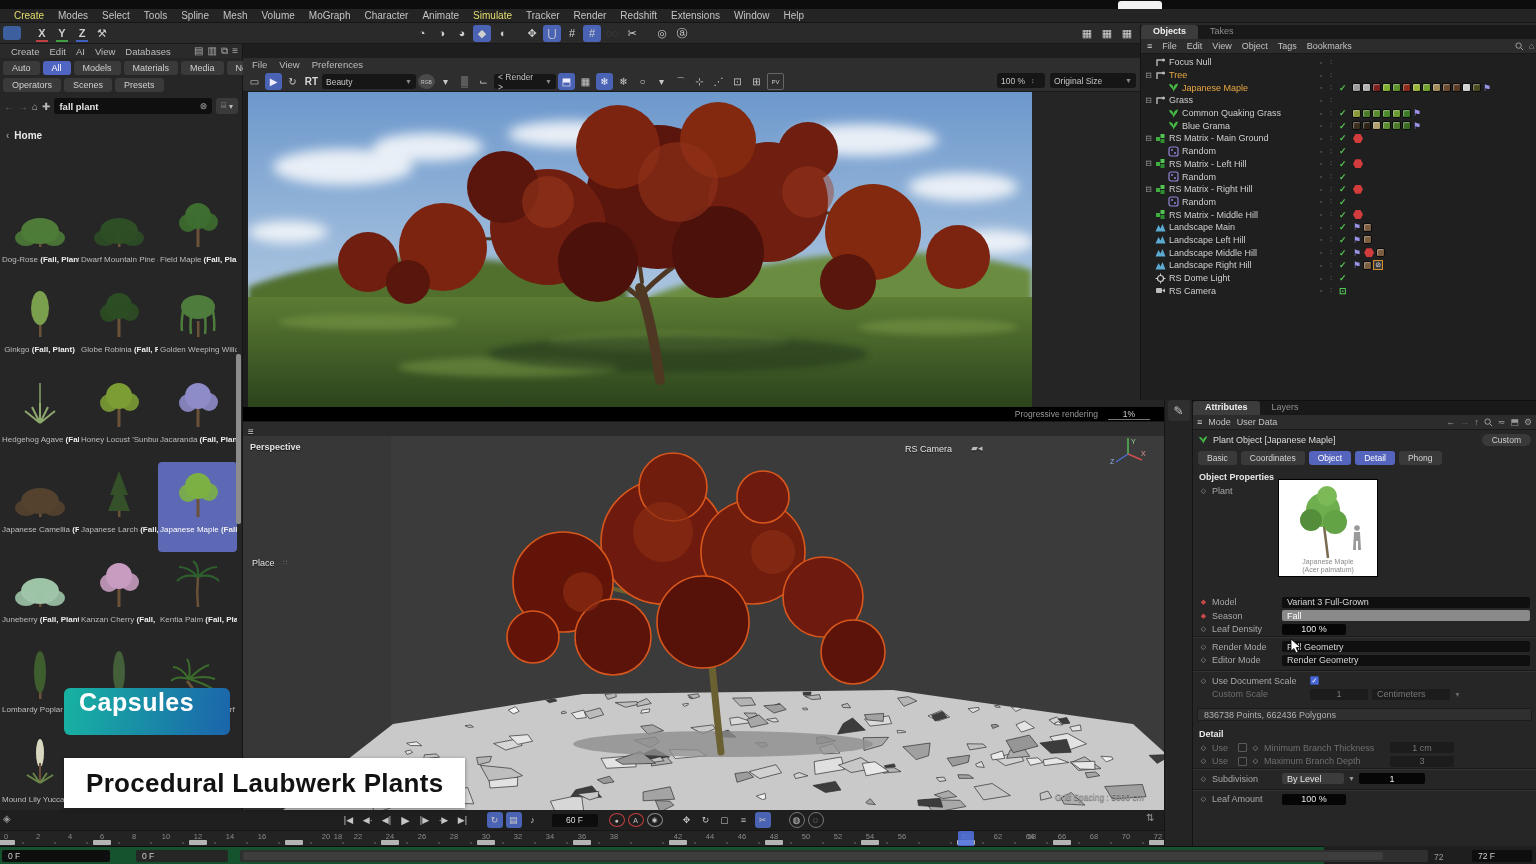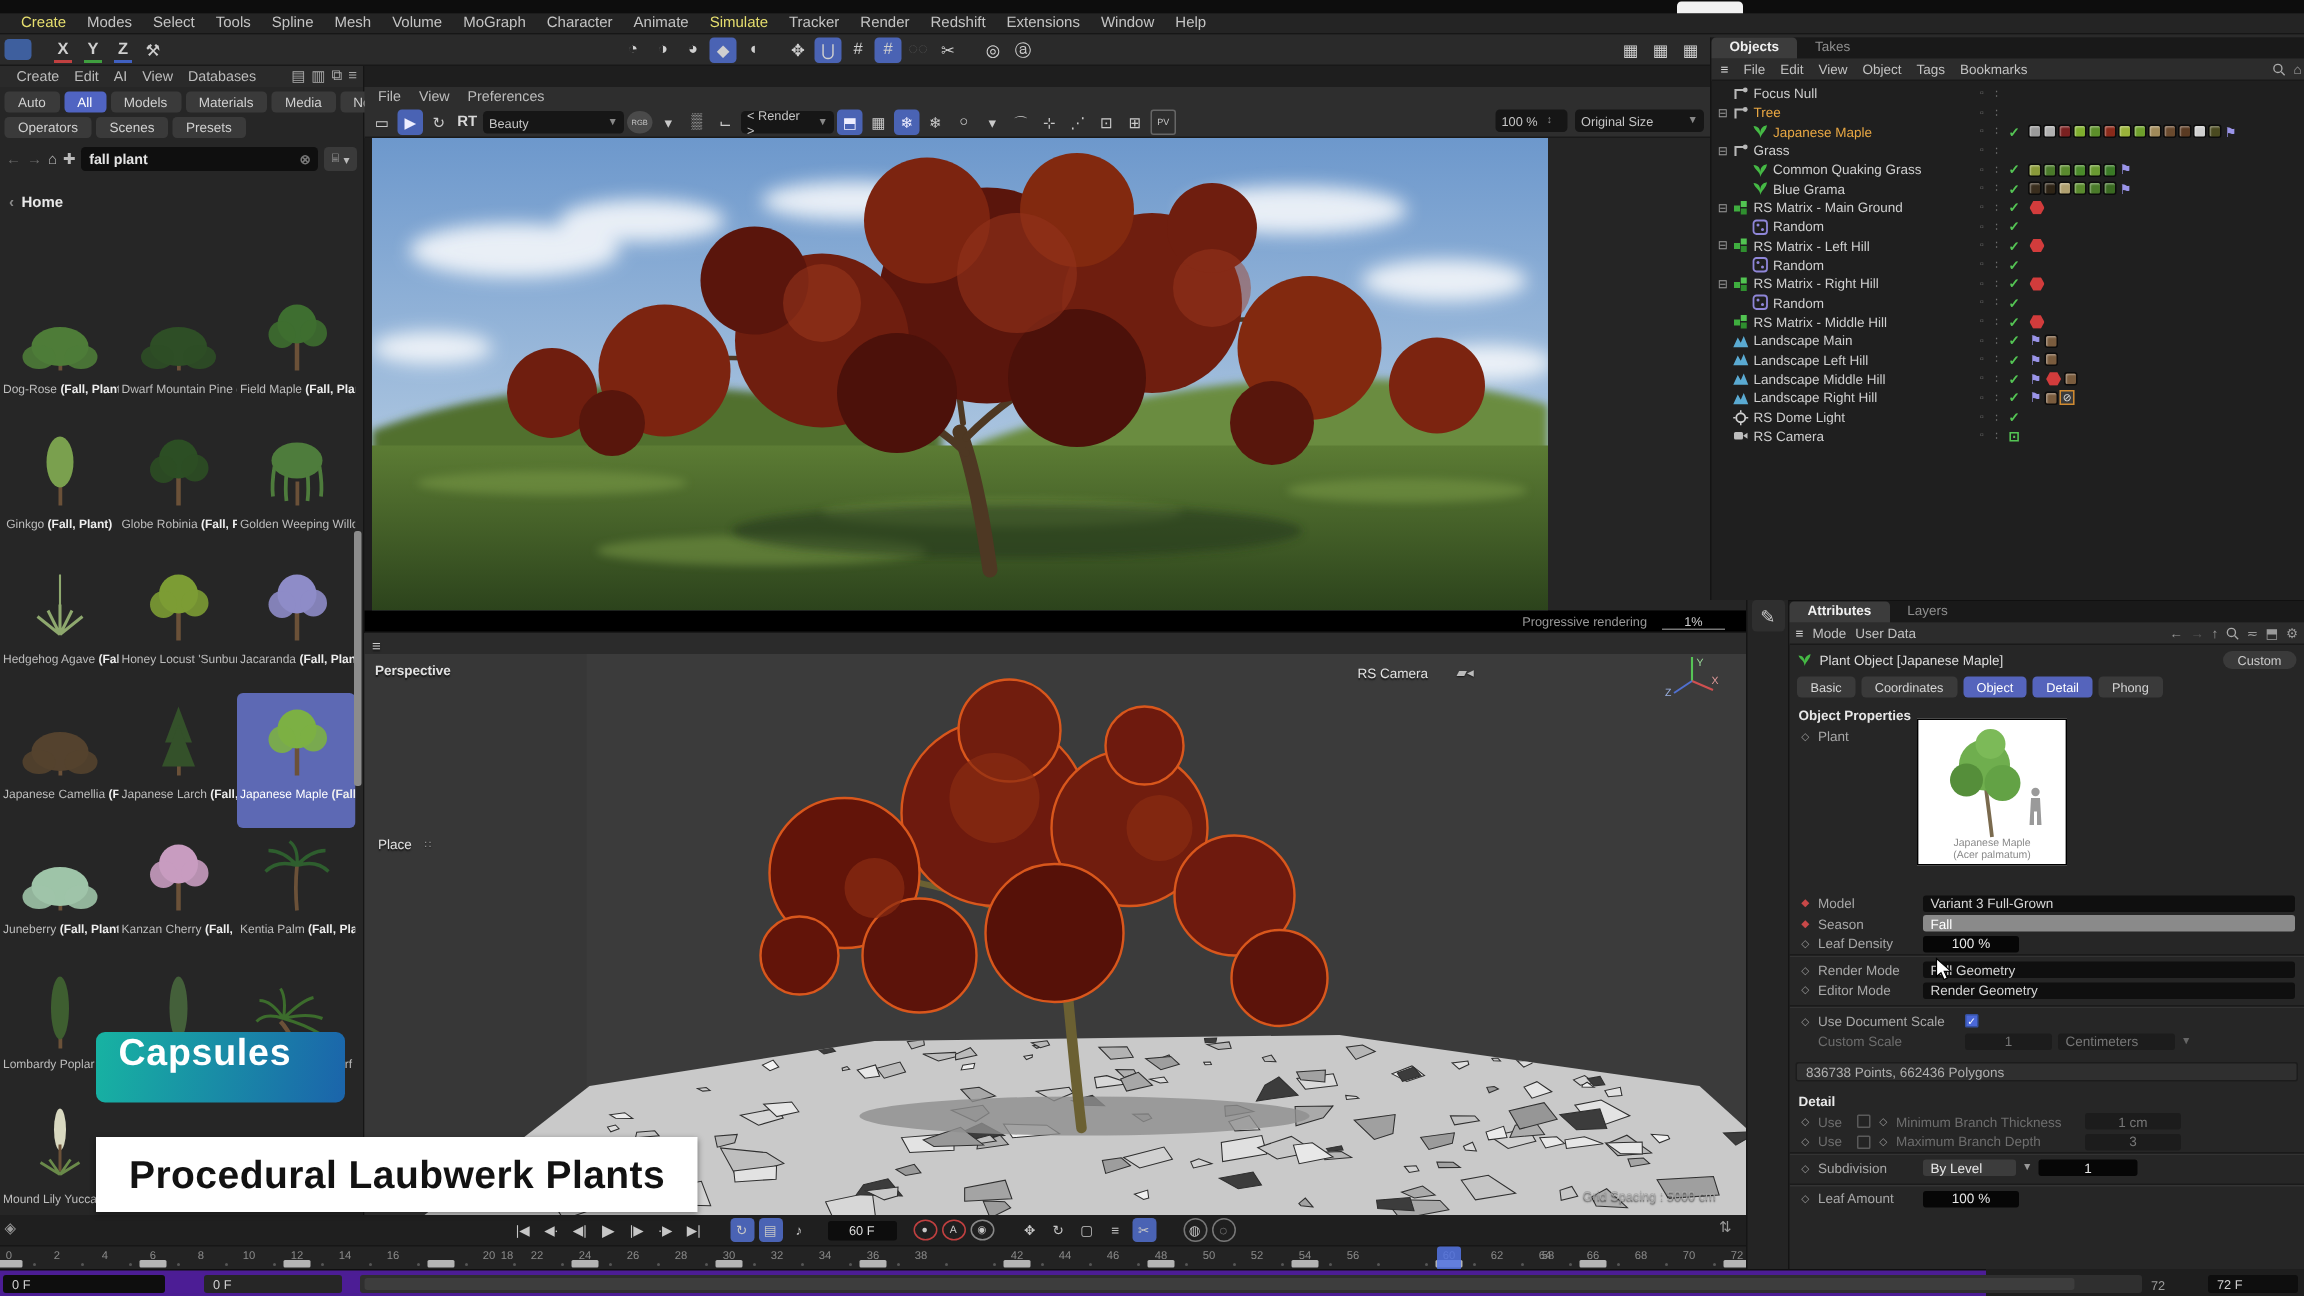--- a/index.html
+++ b/index.html
@@ -73,21 +73,21 @@
   .tpi{display:inline-flex;align-items:center;justify-content:center;min-width:16px;height:16px;border-radius:3px;font-size:9px;color:#c6c6c6;}
   .tpi.blue{background:#4a63b4;}
   .tpi.ring{width:14px;height:14px;border:1px solid #c04040;border-radius:50%;font-size:7px;}
   .tpi.ring.gray{border-color:#888;}
   #frame-field{background:#0d0d0d;border-radius:2px;min-width:46px;height:13px;display:flex;align-items:center;justify-content:center;font-size:8.5px;color:#ddd;margin:0 8px;}
   #ruler{left:0;top:830px;width:1164px;height:16px;background:#232323;border-top:1px solid #161616;}
   .rlbl{position:absolute;top:1px;font-size:7.5px;color:#8a8a8a;transform:translateX(-50%);}
   .rkey{position:absolute;top:9px;width:18px;height:5px;background:#b4b4b4;border-radius:1px;}
   .rdot{position:absolute;top:11px;width:2px;height:2px;background:#555;border-radius:50%;}
   #playhead{position:absolute;top:0;width:16px;height:16px;background:rgba(84,116,228,.85);border-radius:2px;}
-  #bottom-row{left:0;top:846px;width:1324px;height:18px;background:#4c1d95;border-top:1px solid #101010;}
+  #bottom-row{left:0;top:846px;width:1324px;height:18px;background:#14532d;border-top:1px solid #101010;}
   .fbox{position:absolute;top:3px;height:12px;background:#0e0e0e;border-radius:2px;font-size:8.5px;color:#cfcfcf;display:flex;align-items:center;padding:0 6px;}
   #range-track{position:absolute;left:240px;top:3px;width:1188px;height:12px;background:#2f2f2f;border-radius:2px;}
   #range-inner{position:absolute;left:3px;top:2px;width:1140px;height:8px;background:#3d3d3d;border-radius:2px;}
   
   #rstrip{left:1164px;top:44px;width:28px;height:802px;background:#242424;border-left:1px solid #151515;display:flex;flex-direction:column;align-items:center;padding-top:4px;gap:3px;}
   .rsi{width:22px;height:21px;border-radius:3px;display:flex;align-items:center;justify-content:center;font-size:12px;}
   .rsi.box{background:#2f2f2f;}
   .rsep{width:20px;height:1px;background:#3a3a3a;margin:2px 0;}
   
   #om{left:1140px;top:25px;width:412px;height:375px;background:#1f1f1f;border-left:1px solid #141414;}

